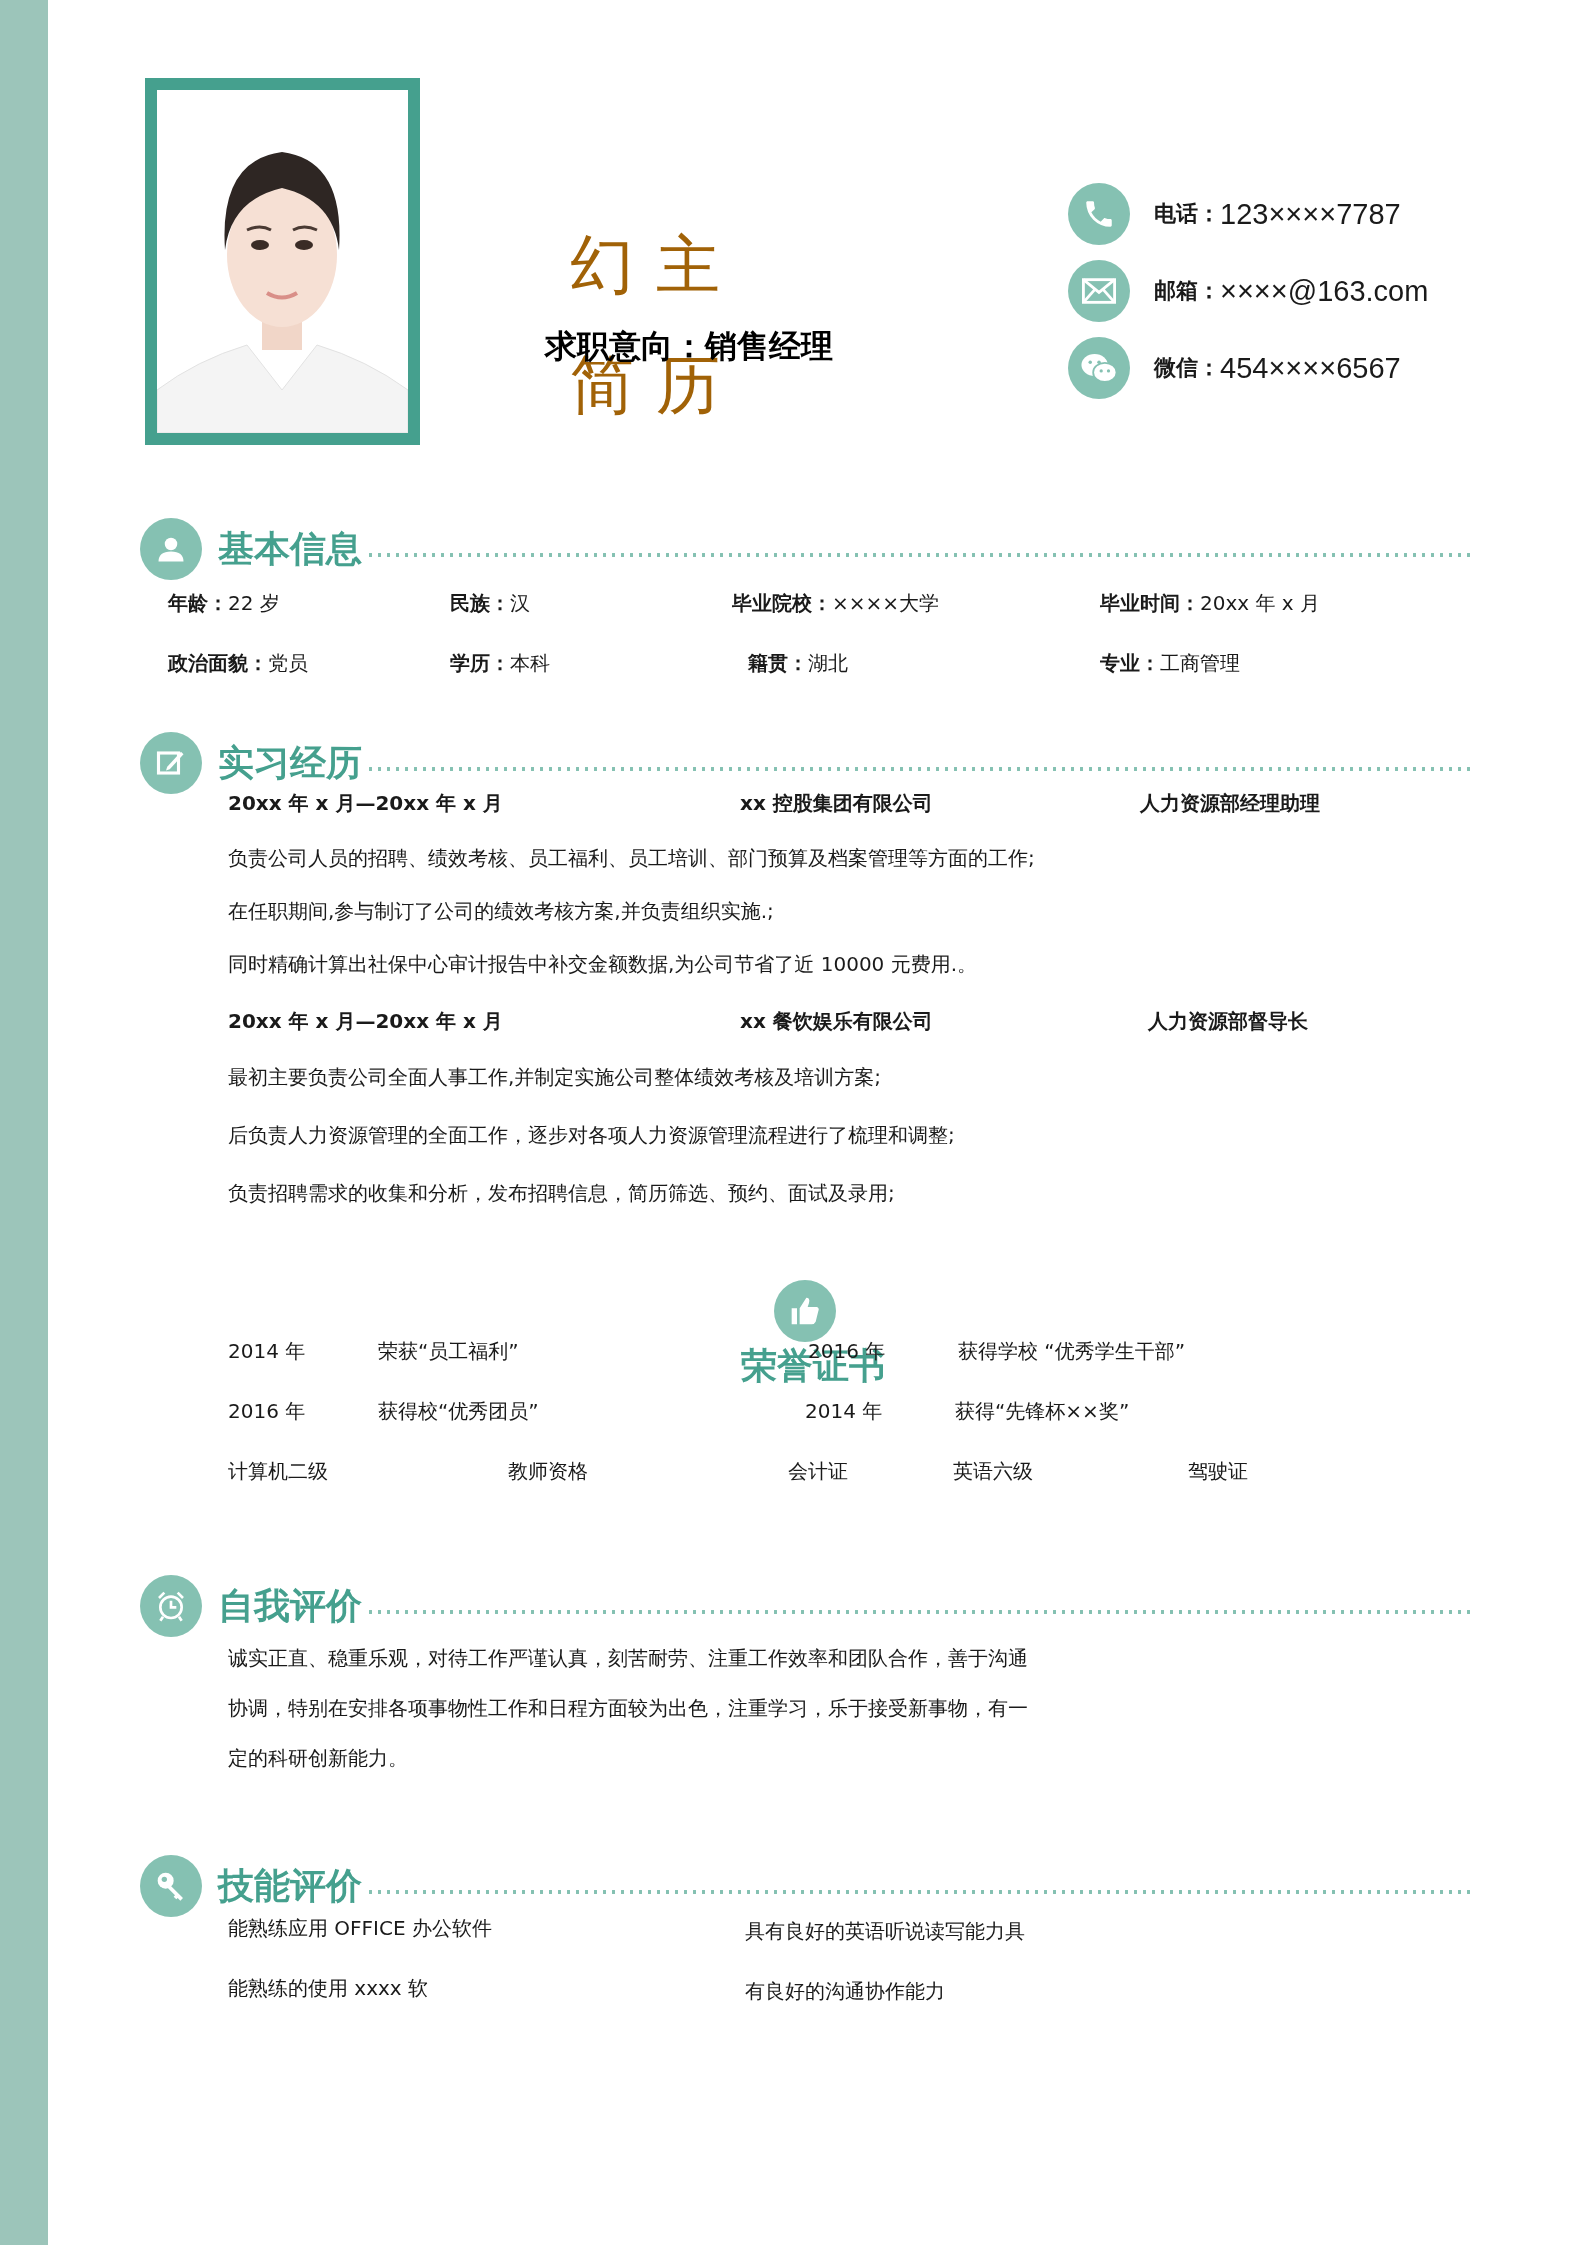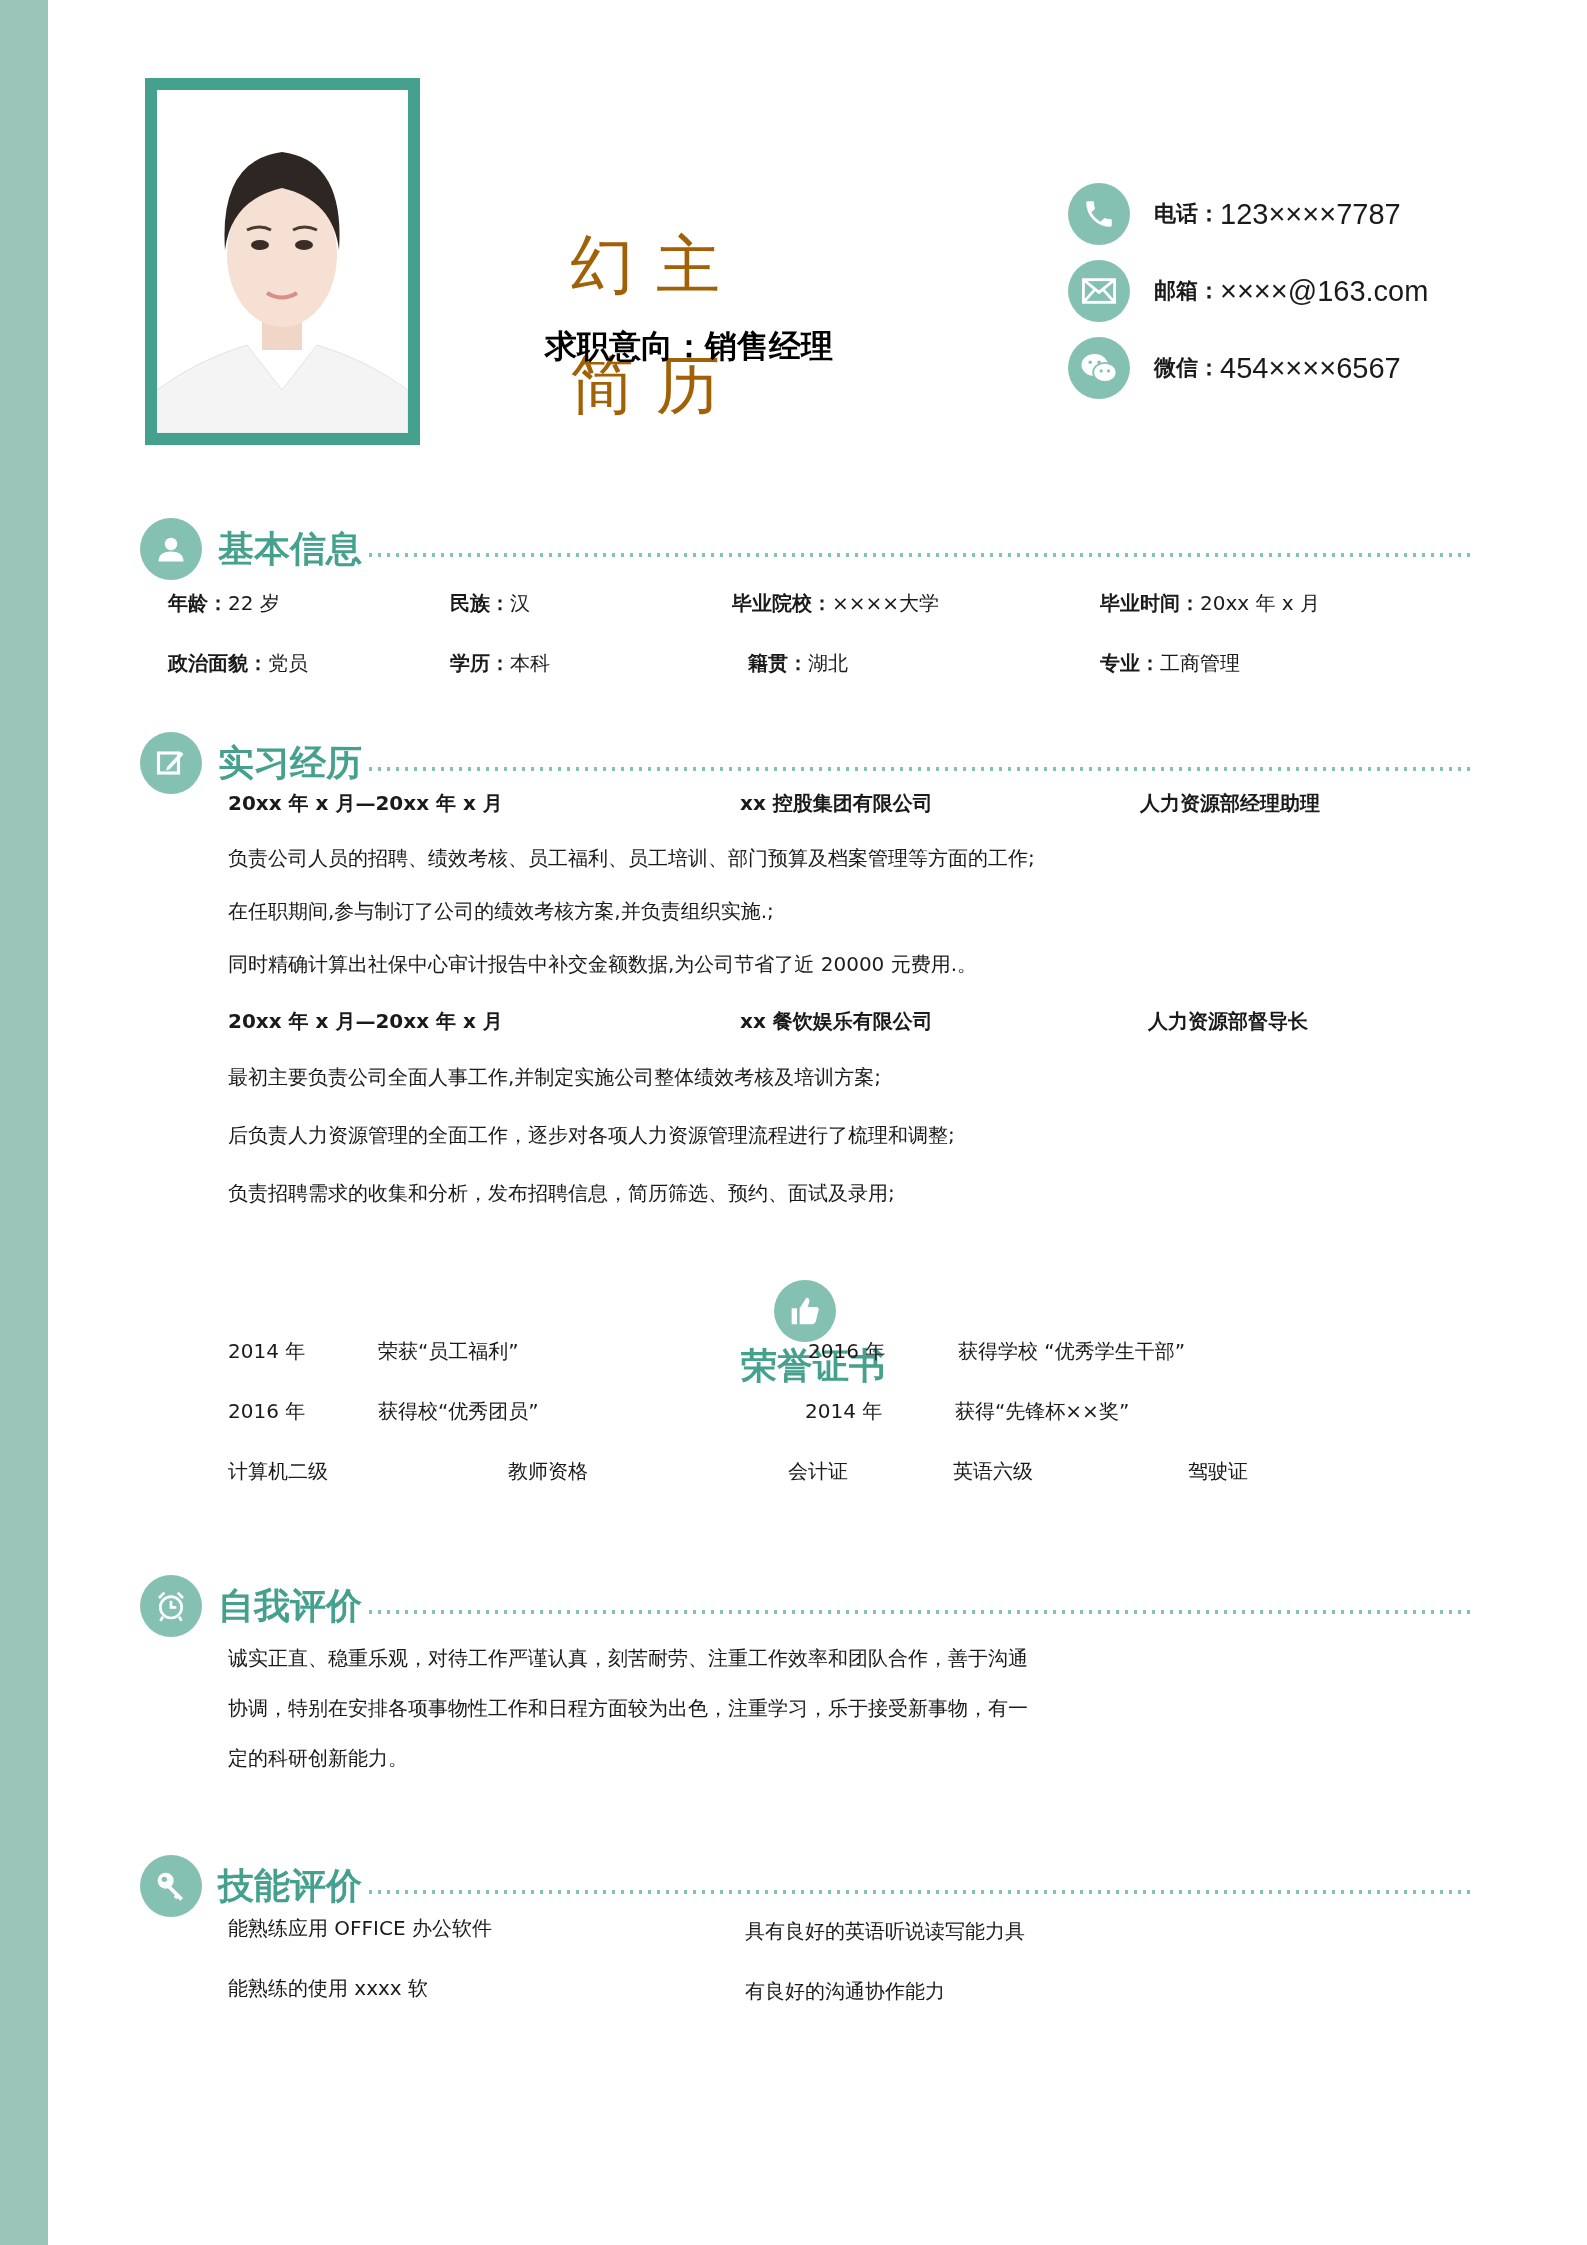--- a/index.html
+++ b/index.html
@@ -112,21 +112,21 @@
   </div>
   <span class="htitle">实习经历</span>
   <span class="dots"></span>
 </div>
 
 <div class="txt b" style="left:228px;top:790px;">20xx 年  x  月—20xx 年  x 月</div>
 <div class="txt b" style="left:740px;top:790px;">xx 控股集团有限公司</div>
 <div class="txt b" style="left:1140px;top:790px;">人力资源部经理助理</div>
 <div class="txt" style="left:228px;top:845px;">负责公司人员的招聘、绩效考核、员工福利、员工培训、部门预算及档案管理等方面的工作;</div>
 <div class="txt" style="left:228px;top:898px;">在任职期间,参与制订了公司的绩效考核方案,并负责组织实施.;</div>
-<div class="txt" style="left:228px;top:951px;">同时精确计算出社保中心审计报告中补交金额数据,为公司节省了近 20000 元费用.。</div>
+<div class="txt" style="left:228px;top:951px;">同时精确计算出社保中心审计报告中补交金额数据,为公司节省了近 10000 元费用.。</div>
 
 <div class="txt b" style="left:228px;top:1008px;">20xx 年  x  月—20xx 年  x 月</div>
 <div class="txt b" style="left:740px;top:1008px;">xx 餐饮娱乐有限公司</div>
 <div class="txt b" style="left:1148px;top:1008px;">人力资源部督导长</div>
 <div class="txt" style="left:228px;top:1064px;">最初主要负责公司全面人事工作,并制定实施公司整体绩效考核及培训方案;</div>
 <div class="txt" style="left:228px;top:1122px;">后负责人力资源管理的全面工作，逐步对各项人力资源管理流程进行了梳理和调整;</div>
 <div class="txt" style="left:228px;top:1180px;">负责招聘需求的收集和分析，发布招聘信息，简历筛选、预约、面试及录用;</div>
 
 <div class="sec-head" style="top:1280px;flex-direction:column;">
   <div class="circle">

